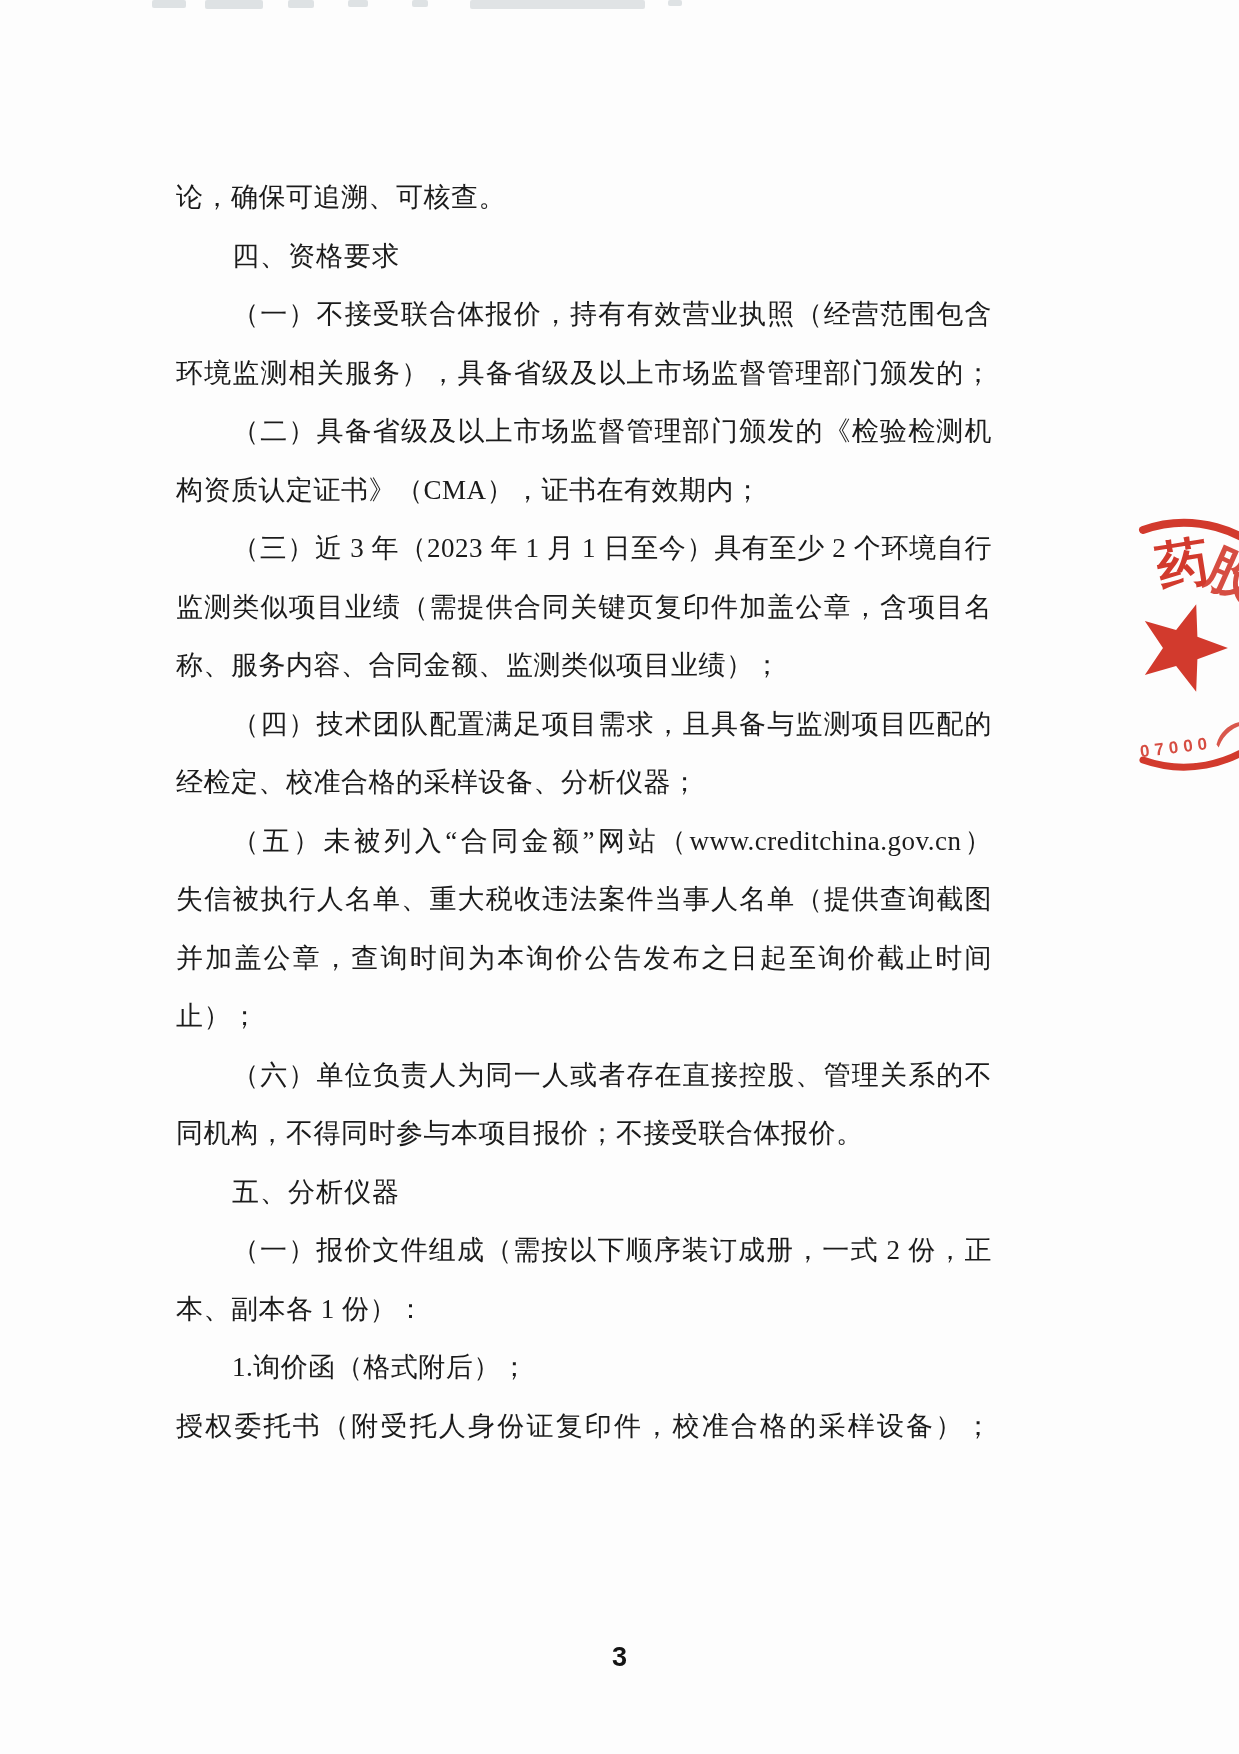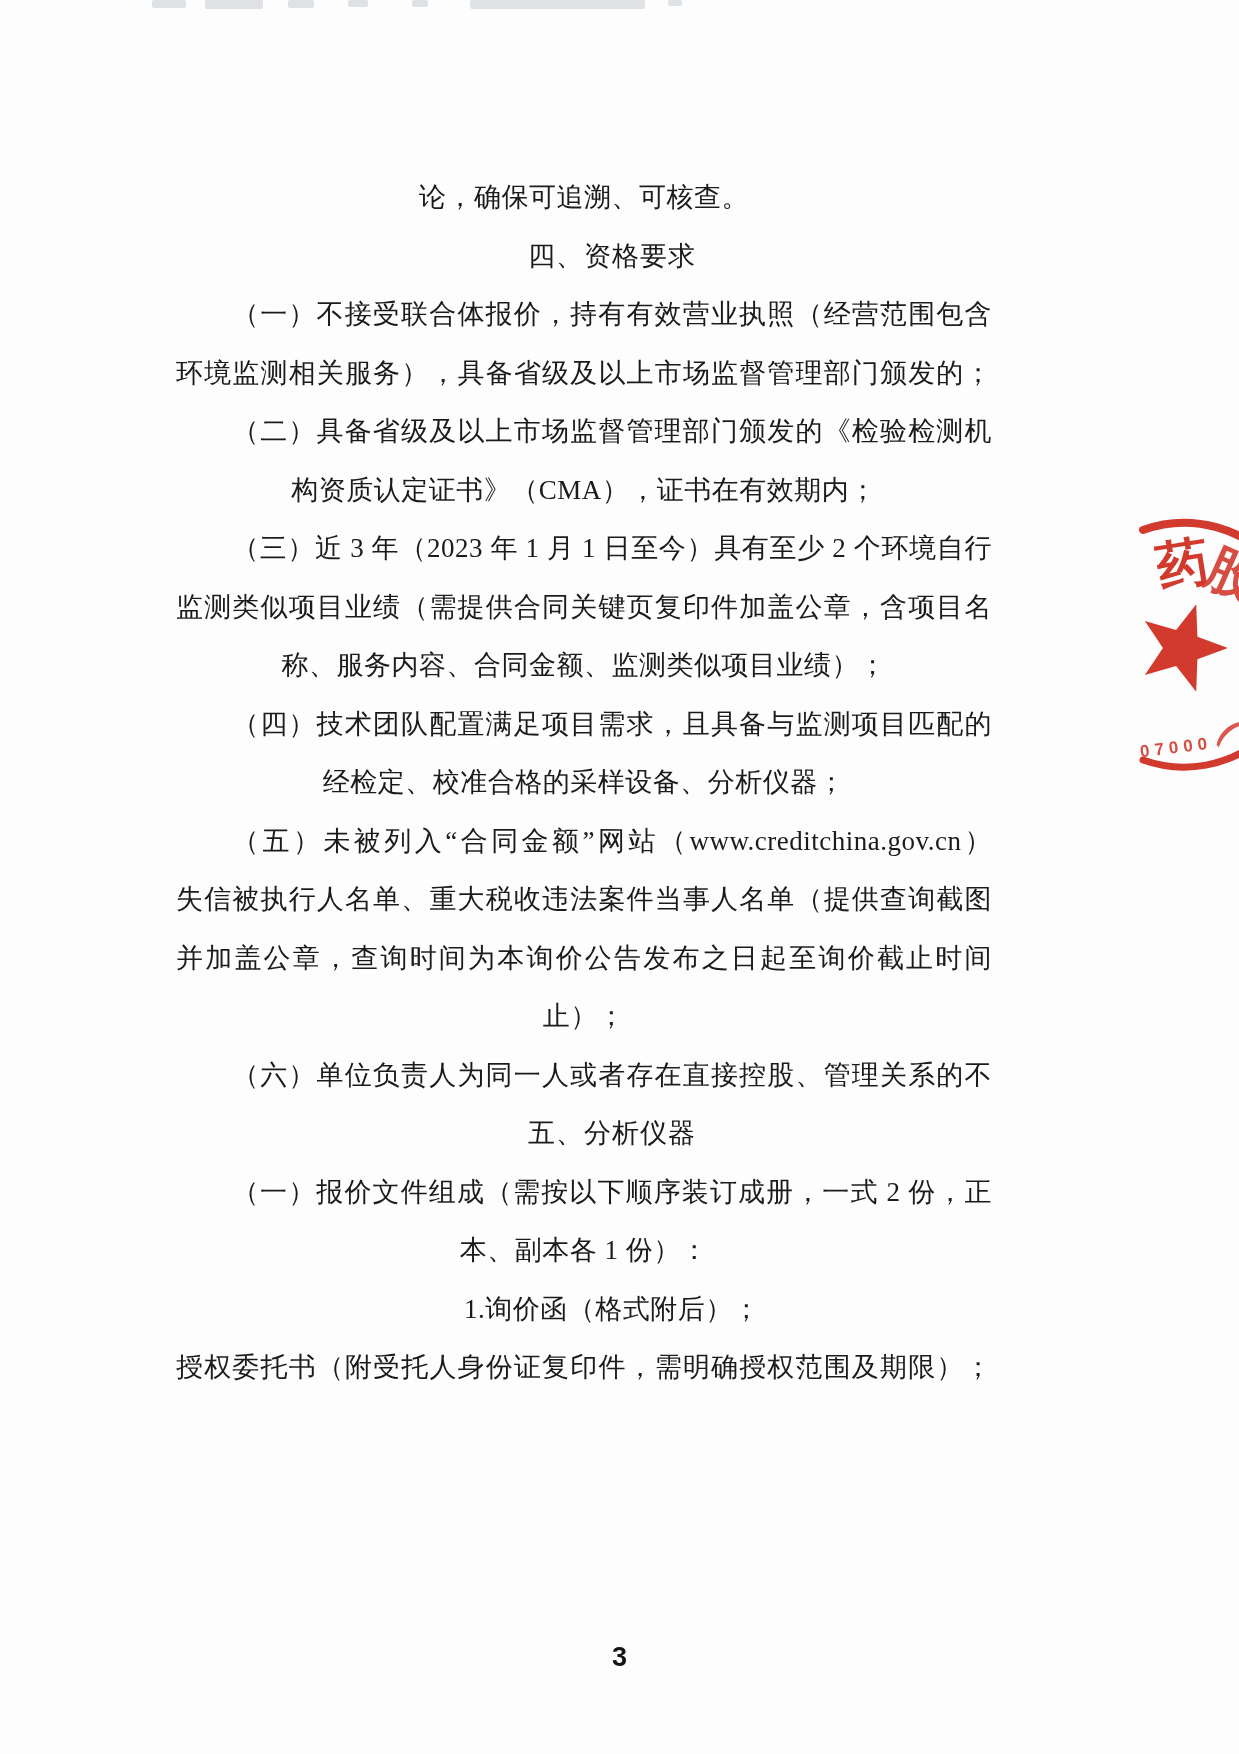--- a/index.html
+++ b/index.html
@@ -19,21 +19,21 @@
   #doc-lines{
     position:absolute;
     left:176px;top:168px;width:816px;
   }
   .line{
     height:58.5px;
     line-height:58.5px;
     font-size:27px;
     letter-spacing:0.5px;
     white-space:nowrap;
-    text-align:center;
+    text-align:left;
   }
   .line.fill{
     white-space:normal;
     text-align:justify;
     text-align-last:justify;
     text-justify:inter-character;
   }
   .line.indent{padding-left:56px;}
   .line.bold{font-weight:normal;letter-spacing:1px;}
 
@@ -78,25 +78,26 @@
       <div class="line fill indent">（三）近 3 年（2023 年 1 月 1 日至今）具有至少 2 个环境自行</div>
       <div class="line fill">监测类似项目业绩（需提供合同关键页复印件加盖公章，含项目名</div>
       <div class="line">称、服务内容、合同金额、监测类似项目业绩）；</div>
       <div class="line fill indent">（四）技术团队配置满足项目需求，且具备与监测项目匹配的</div>
       <div class="line">经检定、校准合格的采样设备、分析仪器；</div>
       <div class="line fill indent">（五）未被列入“合同金额”网站（www.creditchina.gov.cn）</div>
       <div class="line fill">失信被执行人名单、重大税收违法案件当事人名单（提供查询截图</div>
       <div class="line fill">并加盖公章，查询时间为本询价公告发布之日起至询价截止时间</div>
       <div class="line">止）；</div>
       <div class="line fill indent">（六）单位负责人为同一人或者存在直接控股、管理关系的不</div>
+      <div class="line">同机构，不得同时参与本项目报价；不接受联合体报价。</div>
       <div class="line indent bold">五、分析仪器</div>
       <div class="line fill indent">（一）报价文件组成（需按以下顺序装订成册，一式 2 份，正</div>
       <div class="line">本、副本各 1 份）：</div>
       <div class="line indent">1.询价函（格式附后）；</div>
-      <div class="line fill">授权委托书（附受托人身份证复印件，需明确授权范围及期限）；</div>
+      <div class="line fill">授权委托书（附受托人身份证复印件，校准合格的采样设备）；</div>
     </div>
 
   <svg id="stamp" viewBox="0 0 209 335" xmlns="http://www.w3.org/2000/svg" opacity="0.92">
 
     <path d="M 113 70 A 122 122 0 0 1 248 107" fill="none" stroke="#cf2a1c" stroke-width="8" stroke-linecap="round"></path>
 
     <path d="M 113 300 A 122 122 0 0 0 233 278" fill="none" stroke="#cf2a1c" stroke-width="7" stroke-linecap="round"></path>
 
     <text x="126" y="122" font-size="52" fill="#cf2a1c" font-family="Liberation Serif, DejaVu Serif, serif" font-weight="bold" transform="rotate(-9 150 100)">药</text>
     <text x="180" y="130" font-size="52" fill="#cf2a1c" font-family="Liberation Serif, DejaVu Serif, serif" font-weight="bold" transform="rotate(24 200 105)" opacity="0.9">股</text>

